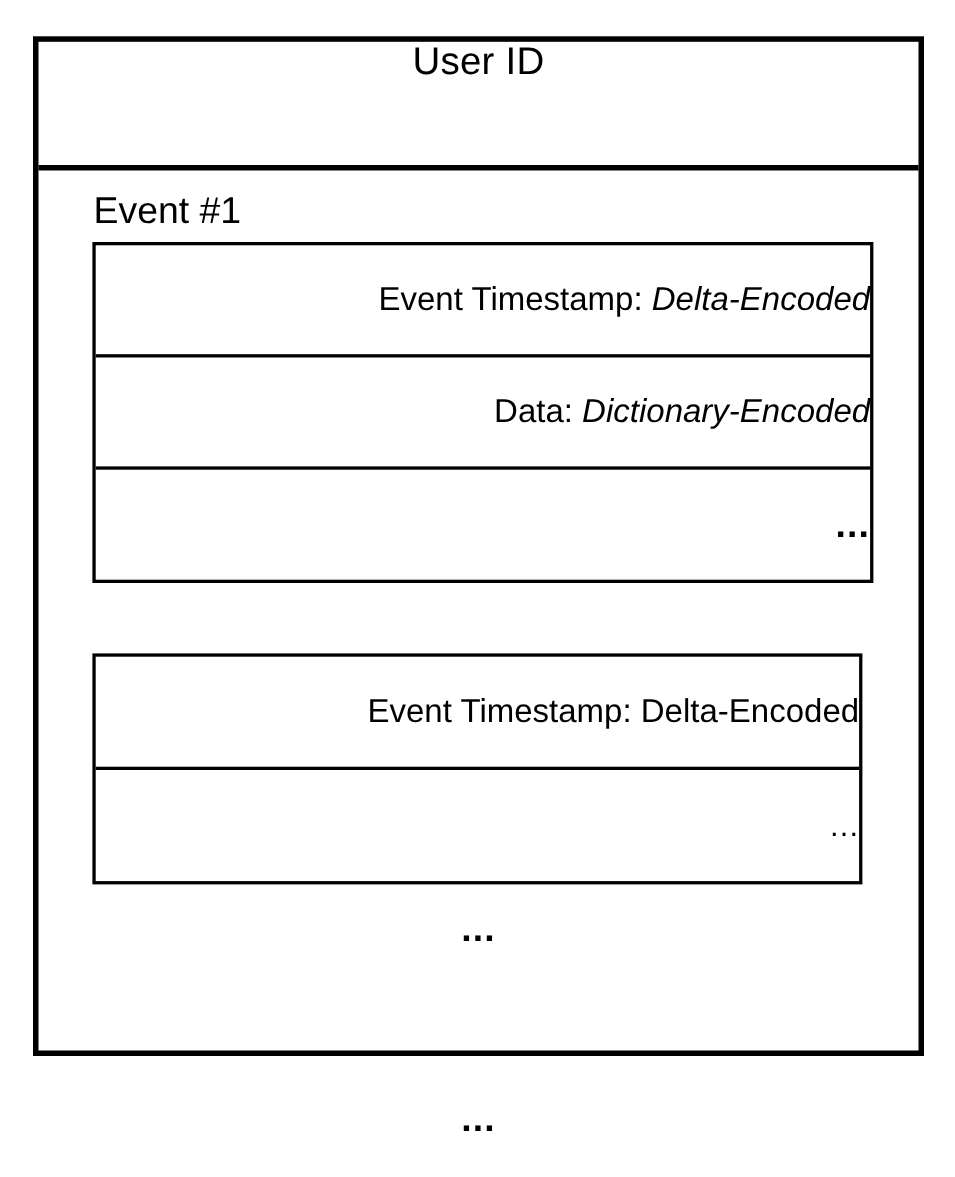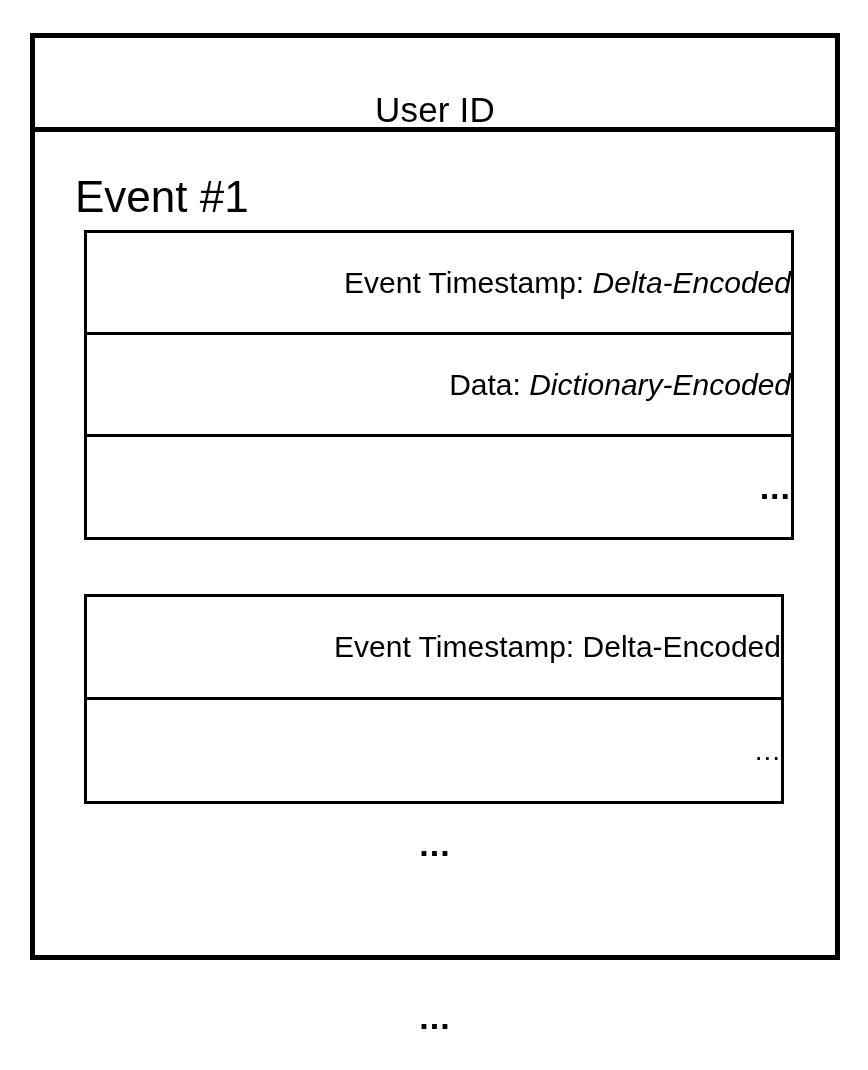--- a/index.html
+++ b/index.html
@@ -27,25 +27,25 @@
     border: 5px solid #000000;
     background: #ffffff;
   }
 
   
   .record-header {
     position: absolute;
     left: 0;
     top: 0;
     width: 800px;
-    height: 94px;
+    height: 117px;
     box-sizing: border-box;
     border-bottom: 5px solid #000000;
     display: flex;
-    align-items: flex-end;
+    align-items: flex-start;
     justify-content: center;
   }
   .record-header-label {
     font-size: 35px;
     letter-spacing: 0.2px;
     line-height: 1;
   }
 
   
   .record-body {
@@ -54,23 +54,23 @@
     top: 99px;
     width: 800px;
     height: 818px;
   }
 
   
   .event-group {
     position: absolute;
   }
   .event-group-label {
-    font-size: 44px;
-    line-height: 1;
-    margin-left: 40px;
+    font-size: 34px;
+    line-height: 1;
+    margin-left: 50px;
     margin-bottom: 11px;
     display: block;
     white-space: nowrap;
   }
 
   
   .field-table {
     box-sizing: border-box;
     border: 3px solid #000000;
     background: #ffffff;

